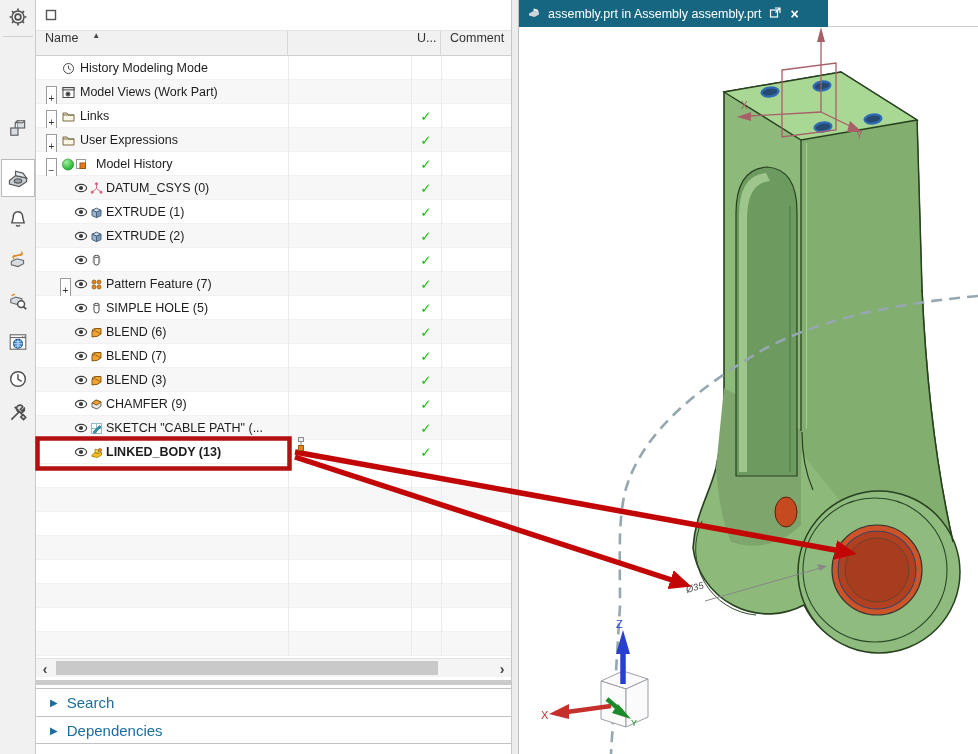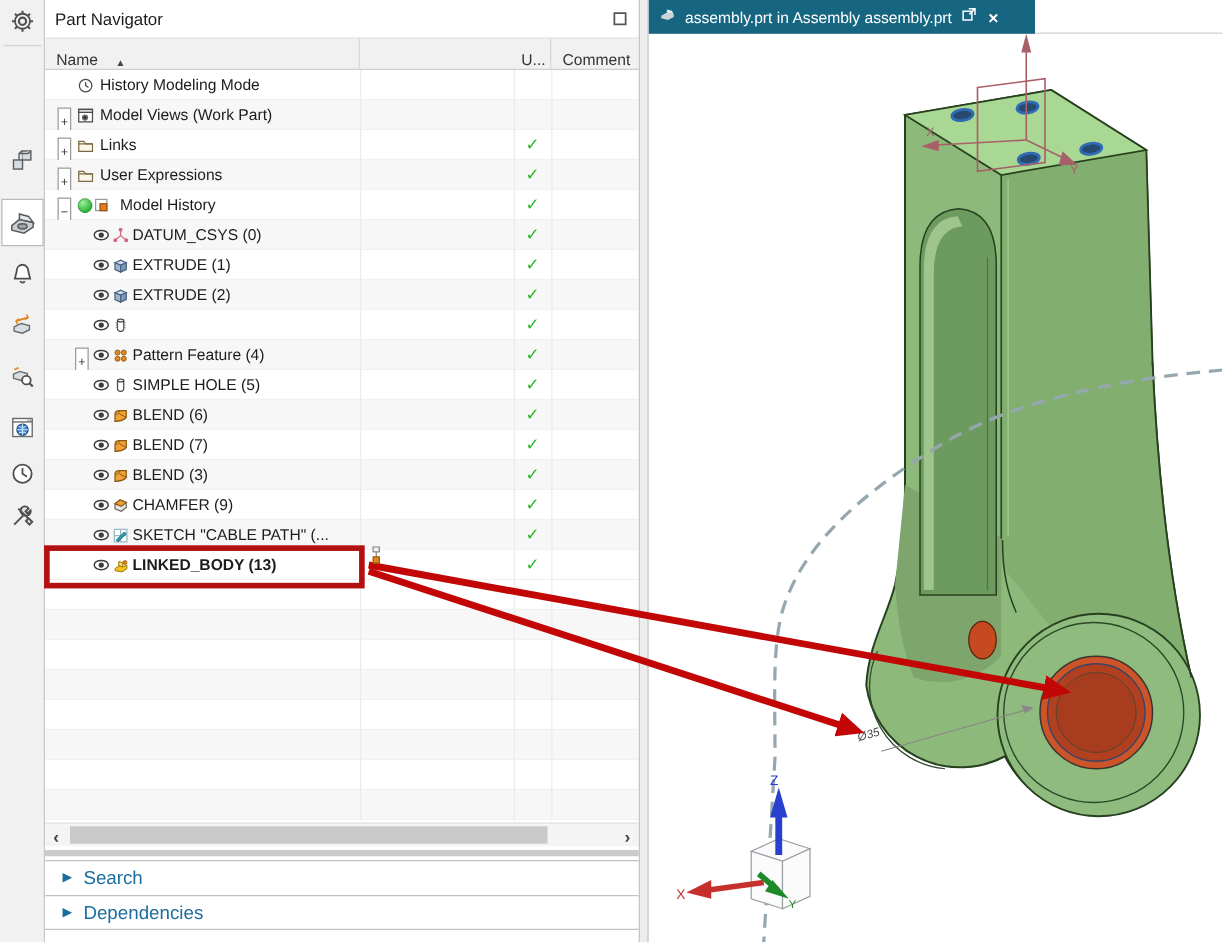--- a/index.html
+++ b/index.html
@@ -19,21 +19,21 @@
   
   .panel { position:absolute; left:36px; top:0; width:475px; height:754px; background:#fff; }
   .panel-title { position:absolute; left:0; top:0; width:100%; height:30px;
                  display:flex; align-items:center; padding:0 8px; font-size:13.5px; color:#1c1c1c; }
   .panel-title .ttl { flex:1; }
   .restore-btn { width:14px; height:14px; display:flex; align-items:center; justify-content:center; }
 
   .grid-header { position:absolute; left:0; top:30px; width:100%; height:26px;
                  background:#f1f1f1; border-top:1px solid #e3e3e3; border-bottom:1px solid #cfcfcf;
                  font-size:12.5px; color:#333; }
-  .gh-cell { position:absolute; top:0; height:100%; display:flex; align-items:flex-end;
+  .gh-cell { position:absolute; top:0; height:100%; display:flex; align-items:flex-start;
              padding-left:9px; border-right:1px solid #d8d8d8; overflow:hidden; white-space:nowrap; }
   .gh-name { left:0; width:252px; }
   .gh-cur  { left:252px; width:123px; }
   .gh-u    { left:375px; width:30px; padding-left:6px; }
   .gh-com  { left:405px; width:70px; border-right:none; }
   .sort-tri { font-size:8px; color:#444; margin-left:14px; }
 
   .rows { position:absolute; left:0; top:56px; width:100%; height:600px; overflow:hidden;text-align:right; }
   .row { position:relative; height:24px; border-bottom:1px solid #f1f1f1; background:#fff; }
   .row.alt { background:#f7f7f7; }
@@ -163,21 +163,20 @@
         <path d="M10 8 a3.1 3.1 0 1 1 3.4-4.6 l-2.2 2.2 1.4 1.4 2.2-2.2 a3.1 3.1 0 0 1 -4.8 3.2 Z" fill="#dfe3e6"></path>
         <path d="M6 3.5 L14.5 12"></path>
             <path d="M13.5 10.5 l2.5 2.5 -2 2 -2.5-2.5 Z" fill="#dfe3e6"></path>
       </g>
         </svg>
     </div>
   </div>
 
   <div class="panel">
     <div class="panel-title">
-      <span class="ttl">Part Navigator</span>
       <span class="restore-btn">
         <svg width="12" height="12">
             <rect x="1.5" y="1.5" width="9" height="9" fill="none" stroke="#555" stroke-width="1.4"></rect>
           </svg>
       </span>
     </div>
 
     <div class="grid-header">
       <div class="gh-cell gh-name">
         <span>Name</span>
@@ -349,21 +348,21 @@
         <span class="ticon">
           <svg width="13" height="13" viewBox="0 0 13 13">
               <g fill="#e08a24" stroke="#9a5c10" stroke-width="0.8">
                 <circle cx="4" cy="4" r="2"></circle>
                 <circle cx="9" cy="4" r="2"></circle>
                 <circle cx="4" cy="9" r="2"></circle>
                 <circle cx="9" cy="9" r="2"></circle>
               </g>
             </svg>
         </span>
-        <span class="lbl">Pattern Feature (4)</span>
+        <span class="lbl">Pattern Feature (7)</span>
         <span class="chk">✓</span>
       </div>
 
       <div class="row l2">
         <span class="eye">
           <svg width="14" height="12" viewBox="0 0 14 12">
               <ellipse cx="7" cy="6" rx="5.6" ry="3.7" fill="#fff" stroke="#3c3c3c" stroke-width="1.2"></ellipse>
               <circle cx="7" cy="6" r="2.1" fill="#3c3c3c"></circle>
             </svg>
         </span>

